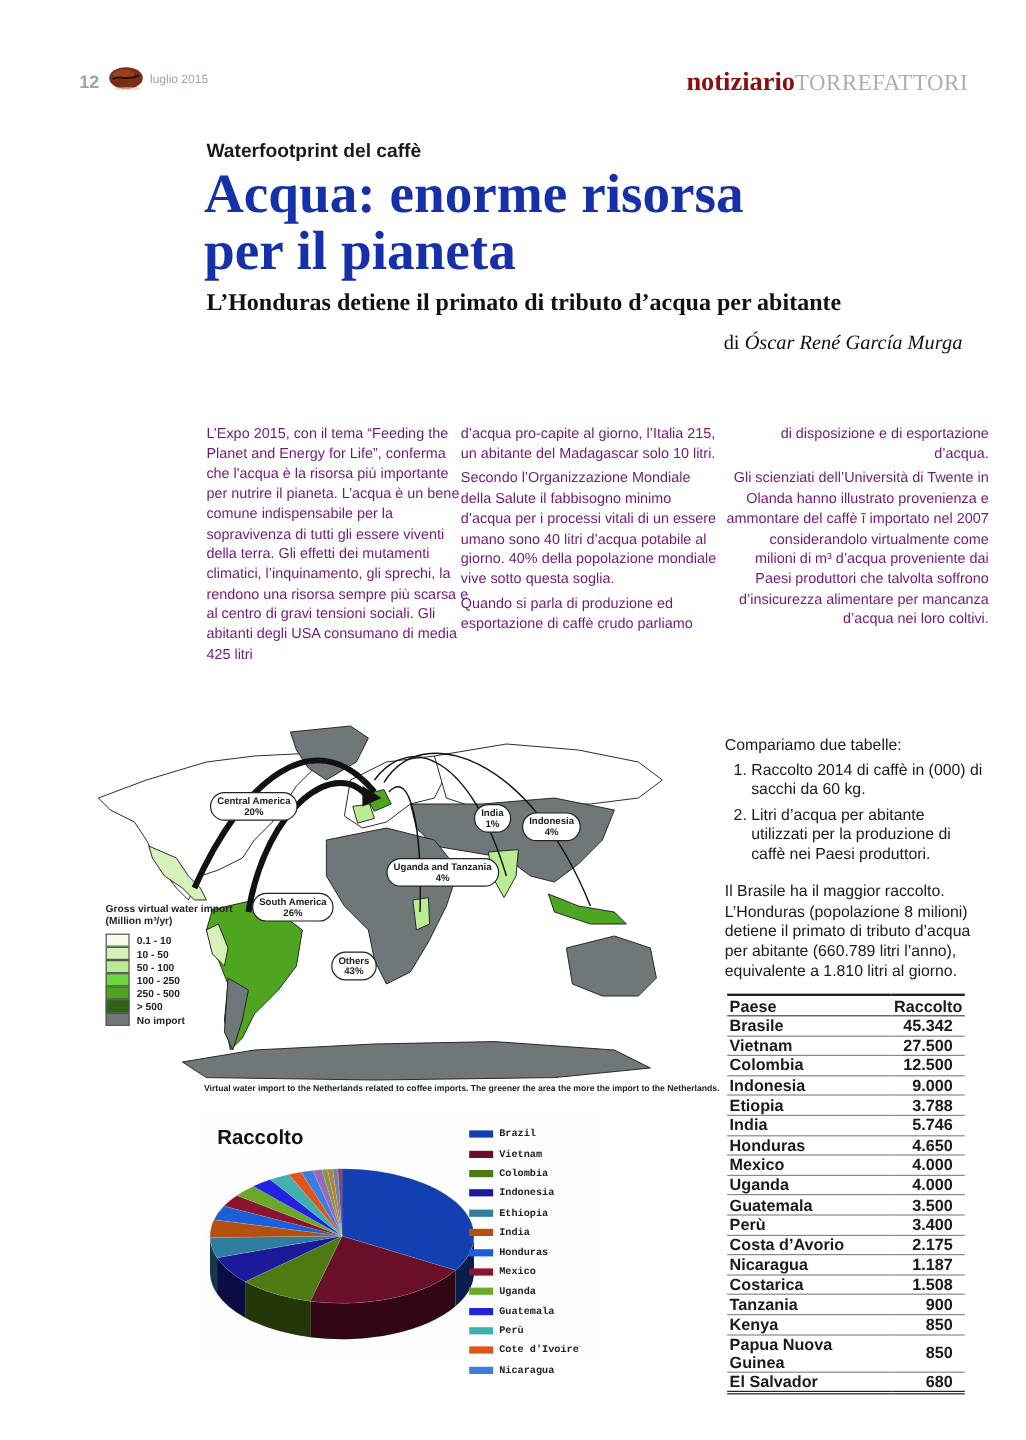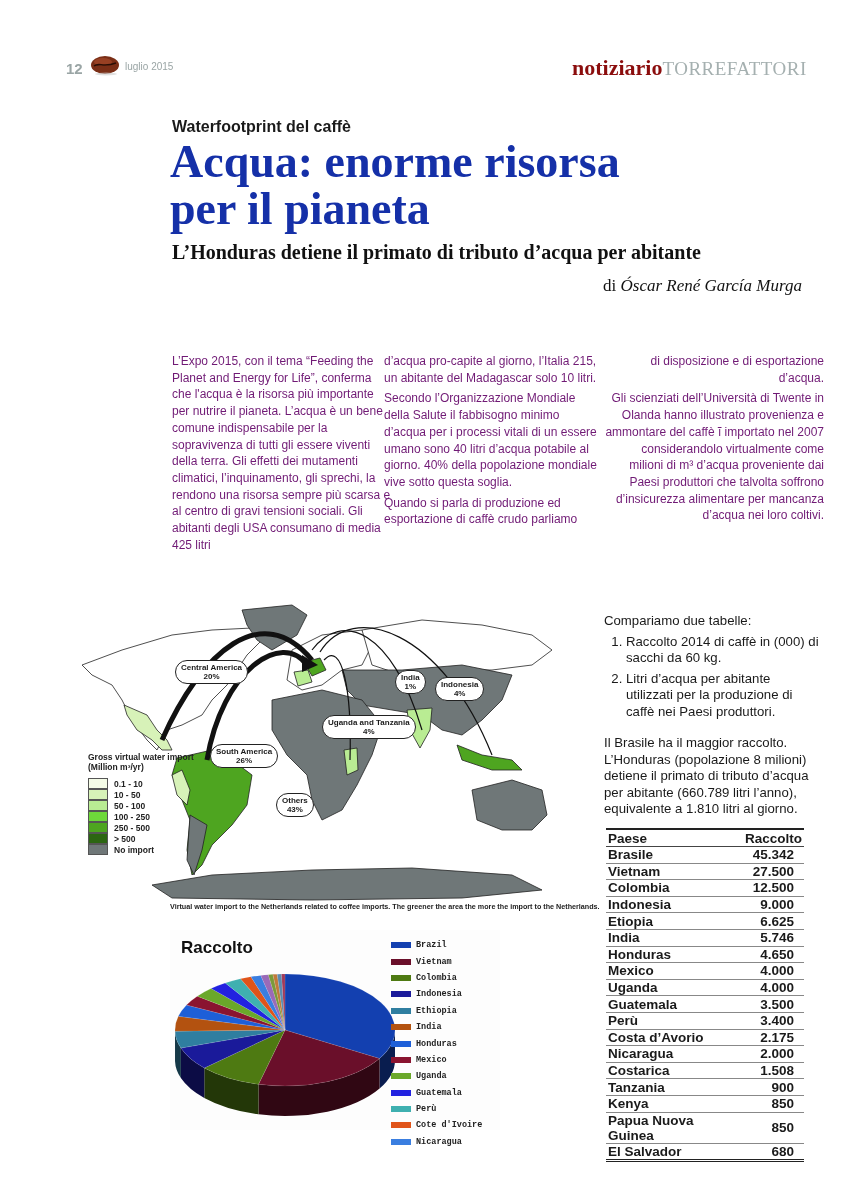--- a/index.html
+++ b/index.html
@@ -312,21 +312,21 @@
       <tr>
         <td>Colombia</td>
         <td class="r">12.500</td>
       </tr>
       <tr>
         <td>Indonesia</td>
         <td class="r">9.000</td>
       </tr>
       <tr>
         <td>Etiopia</td>
-        <td class="r">6.625</td>
+        <td class="r">3.788</td>
       </tr>
       <tr>
         <td>India</td>
         <td class="r">5.746</td>
       </tr>
       <tr>
         <td>Honduras</td>
         <td class="r">4.650</td>
       </tr>
       <tr>
@@ -344,21 +344,21 @@
       <tr>
         <td>Perù</td>
         <td class="r">3.400</td>
       </tr>
       <tr>
         <td>Costa d’Avorio</td>
         <td class="r">2.175</td>
       </tr>
       <tr>
         <td>Nicaragua</td>
-        <td class="r">2.000</td>
+        <td class="r">1.187</td>
       </tr>
       <tr>
         <td>Costarica</td>
         <td class="r">1.508</td>
       </tr>
       <tr>
         <td>Tanzania</td>
         <td class="r">900</td>
       </tr>
       <tr>

